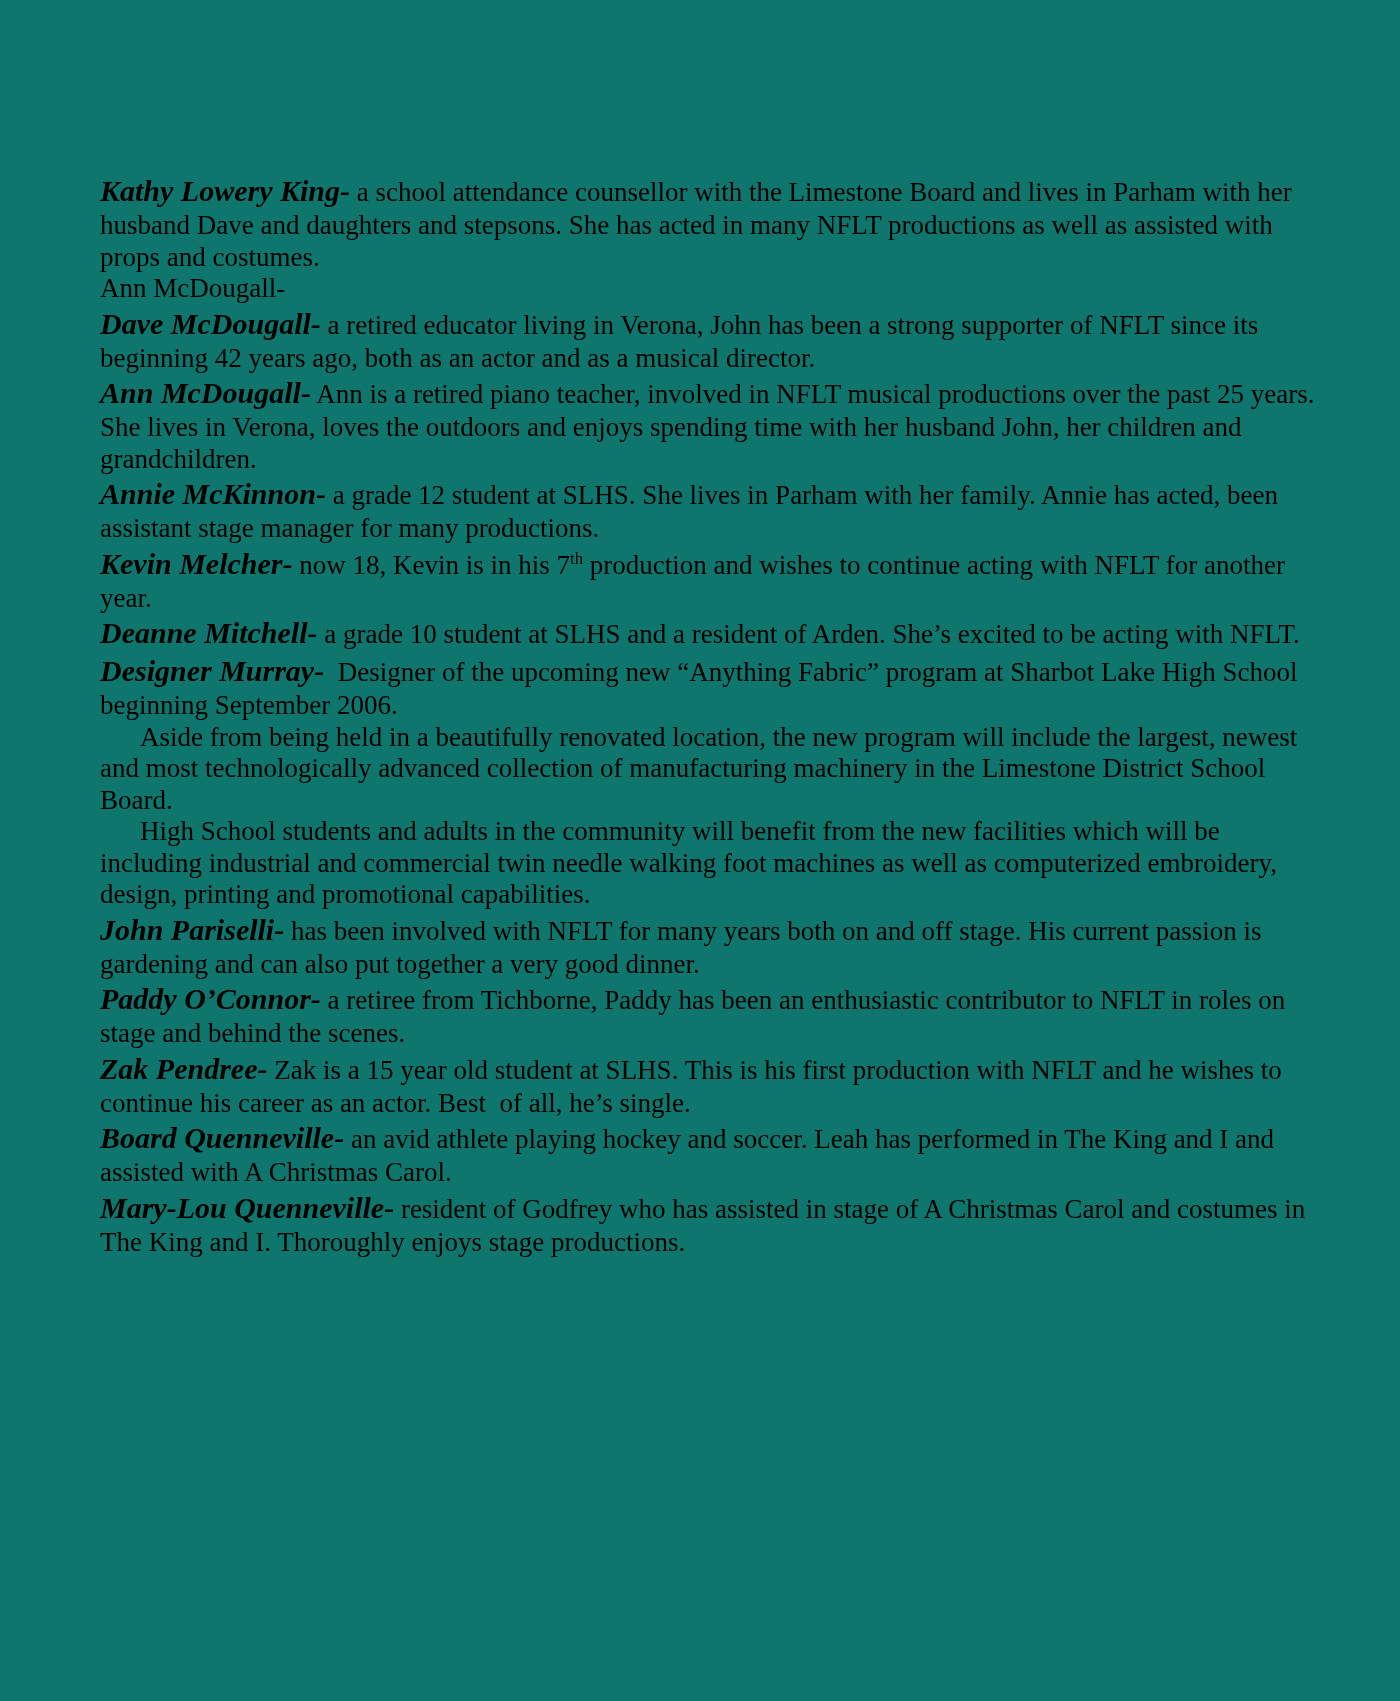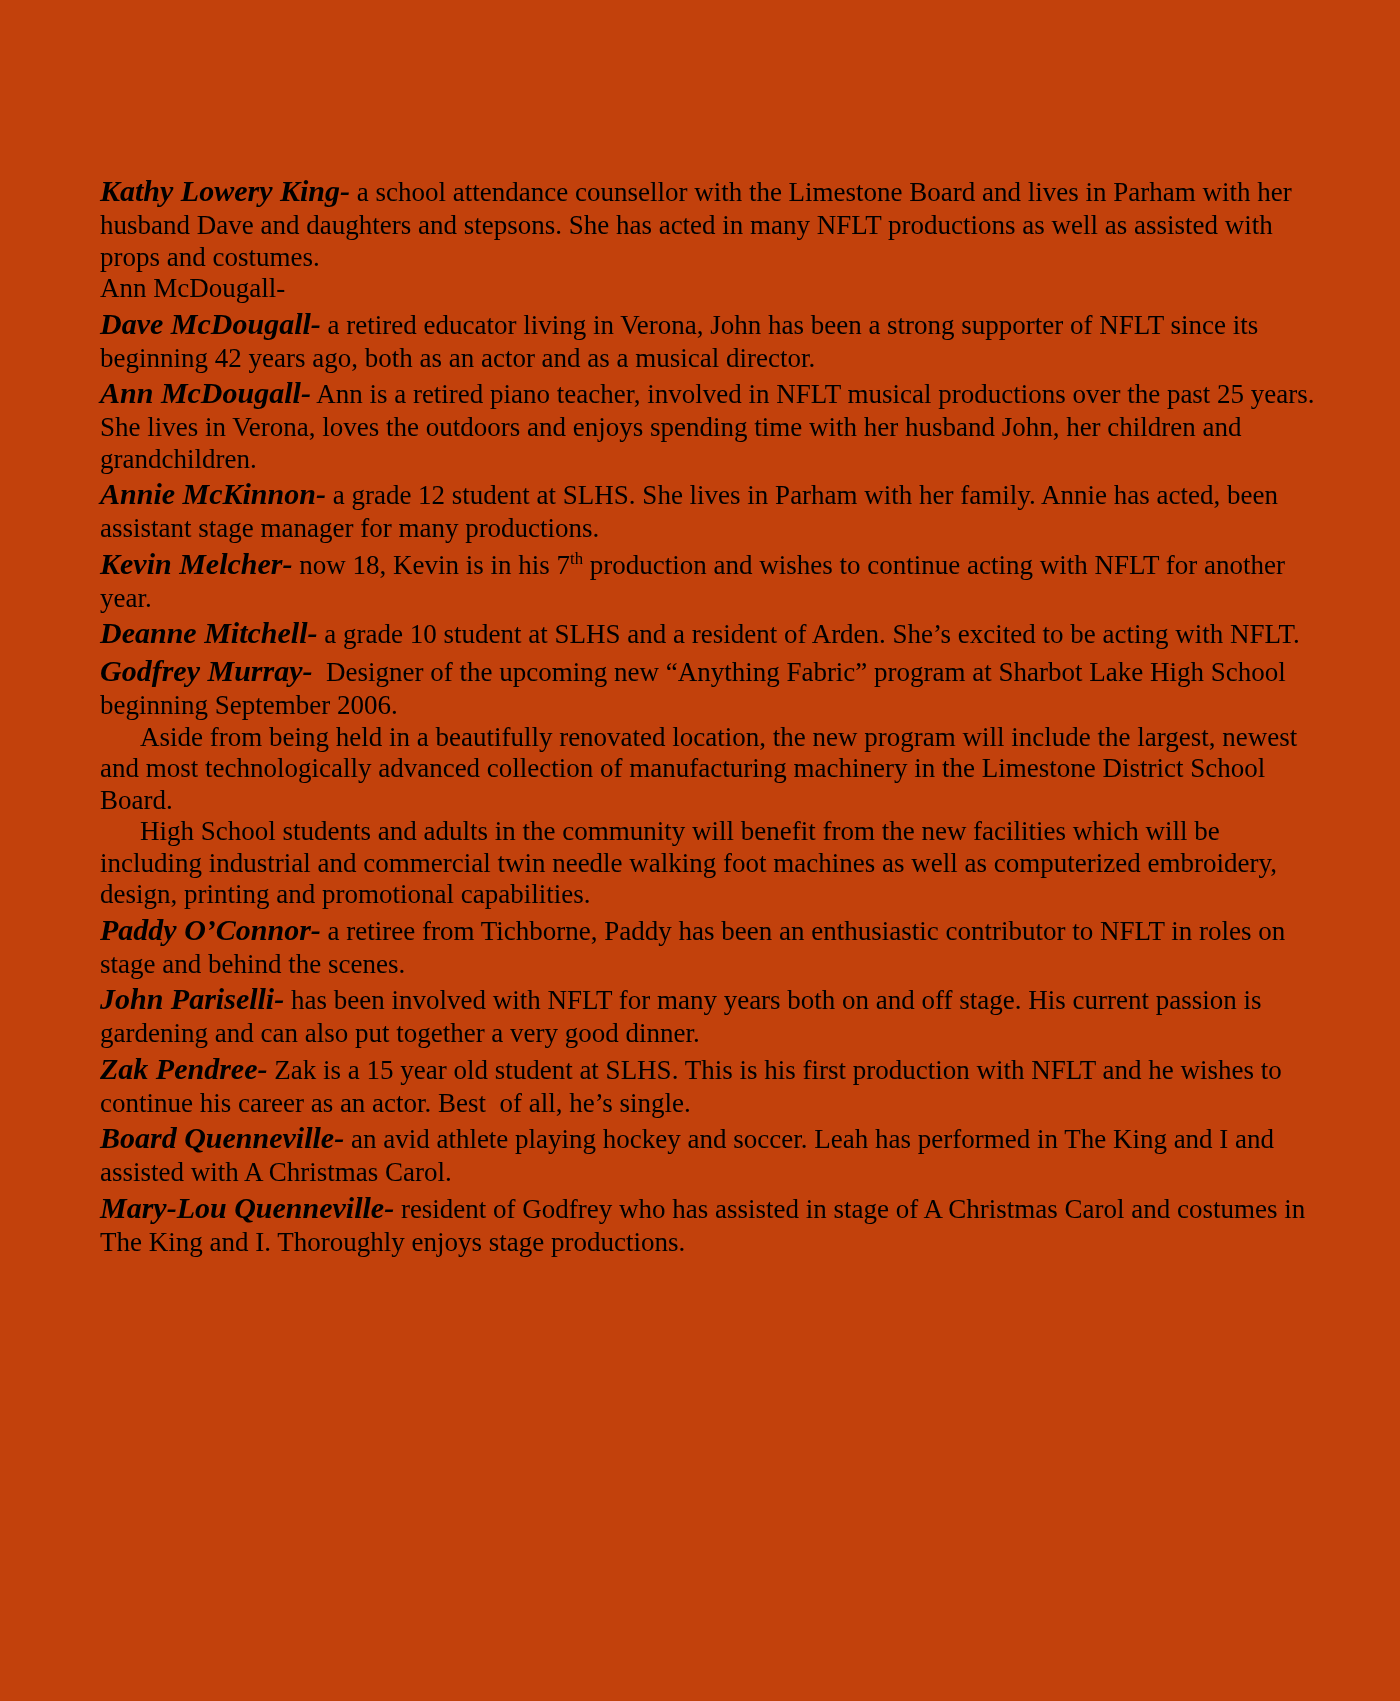--- a/index.html
+++ b/index.html
@@ -13,21 +13,21 @@
     position: relative;
     overflow: hidden;
     font-family: "Liberation Serif", serif;
   }
   .page {
     position: absolute;
     left: 0;
     top: 0;
     width: 1400px;
     height: 1701px;
-    background: #c2410c;
+    background: #0f766e;
   }
   .text-block {
     position: absolute;
     left: 100px;
     top: 172px;
     width: 1215px;
     color: #000000;
     font-size: 27px;
     line-height: 31.5px;
   }
@@ -56,22 +56,22 @@
 
 <div class="page">
   <div class="text-block" id="bio-list" style="color: rgb(0, 0, 0);">
       <p class="entry bio"><b class="name">Kathy Lowery King-</b><span class="desc"><span> a school attendance counsellor with the Limestone Board and lives in Parham with her husband Dave and daughters and stepsons. She has acted in many NFLT productions as well as assisted with props and costumes.</span></span></p>
       <p class="entry plain"><span class="desc"><span>Ann McDougall-</span></span></p>
       <p class="entry bio"><b class="name">Dave McDougall-</b><span class="desc"><span> a retired educator living in Verona, John has been a strong supporter of NFLT since its beginning 42 years ago, both as an actor and as a musical director.</span></span></p>
       <p class="entry bio"><b class="name">Ann McDougall-</b><span class="desc"><span> Ann is a retired piano teacher, involved in NFLT musical productions over the past 25 years. She lives in Verona, loves the outdoors and enjoys spending time with her husband John, her children and grandchildren.</span></span></p>
       <p class="entry bio"><b class="name">Annie McKinnon-</b><span class="desc"><span> a grade 12 student at SLHS. She lives in Parham with her family. Annie has acted, been assistant stage manager for many productions.</span></span></p>
       <p class="entry bio"><b class="name">Kevin Melcher-</b><span class="desc"><span> now 18, Kevin is in his 7</span><sup>th</sup><span> production and wishes to continue acting with NFLT for another year.</span></span></p>
       <p class="entry bio"><b class="name">Deanne Mitchell-</b><span class="desc"><span> a grade 10 student at SLHS and a resident of Arden. She’s excited to be acting with NFLT.</span></span></p>
-      <p class="entry bio"><b class="name">Godfrey Murray-</b><span class="desc"><span>  Designer of the upcoming new “Anything Fabric” program at Sharbot Lake High School beginning September 2006.</span></span></p>
+      <p class="entry bio"><b class="name">Designer Murray-</b><span class="desc"><span>  Designer of the upcoming new “Anything Fabric” program at Sharbot Lake High School beginning September 2006.</span></span></p>
       <p class="entry paragraph"><span class="desc"><span>Aside from being held in a beautifully renovated location, the new program will include the largest, newest and most technologically advanced collection of manufacturing machinery in the Limestone District School Board.</span></span></p>
       <p class="entry paragraph"><span class="desc"><span>High School students and adults in the community will benefit from the new facilities which will be including industrial and commercial twin needle walking foot machines as well as computerized embroidery, design, printing and promotional capabilities.</span></span></p>
+      <p class="entry bio"><b class="name">John Pariselli-</b><span class="desc"><span> has been involved with NFLT for many years both on and off stage. His current passion is gardening and can also put together a very good dinner.</span></span></p>
       <p class="entry bio"><b class="name">Paddy O’Connor-</b><span class="desc"><span> a retiree from Tichborne, Paddy has been an enthusiastic contributor to NFLT in roles on stage and behind the scenes.</span></span></p>
-      <p class="entry bio"><b class="name">John Pariselli-</b><span class="desc"><span> has been involved with NFLT for many years both on and off stage. His current passion is gardening and can also put together a very good dinner.</span></span></p>
       <p class="entry bio"><b class="name">Zak Pendree-</b><span class="desc"><span> Zak is a 15 year old student at SLHS. This is his first production with NFLT and he wishes to continue his career as an actor. Best  of all, he’s single.</span></span></p>
       <p class="entry bio"><b class="name">Board Quenneville-</b><span class="desc"><span> an avid athlete playing hockey and soccer. Leah has performed in The King and I and assisted with A Christmas Carol.</span></span></p>
       <p class="entry bio"><b class="name">Mary-Lou Quenneville-</b><span class="desc"><span> resident of Godfrey who has assisted in stage of A Christmas Carol and costumes in The King and I. Thoroughly enjoys stage productions.</span></span></p>
     </div>
 </div>
 
 </body></html>

